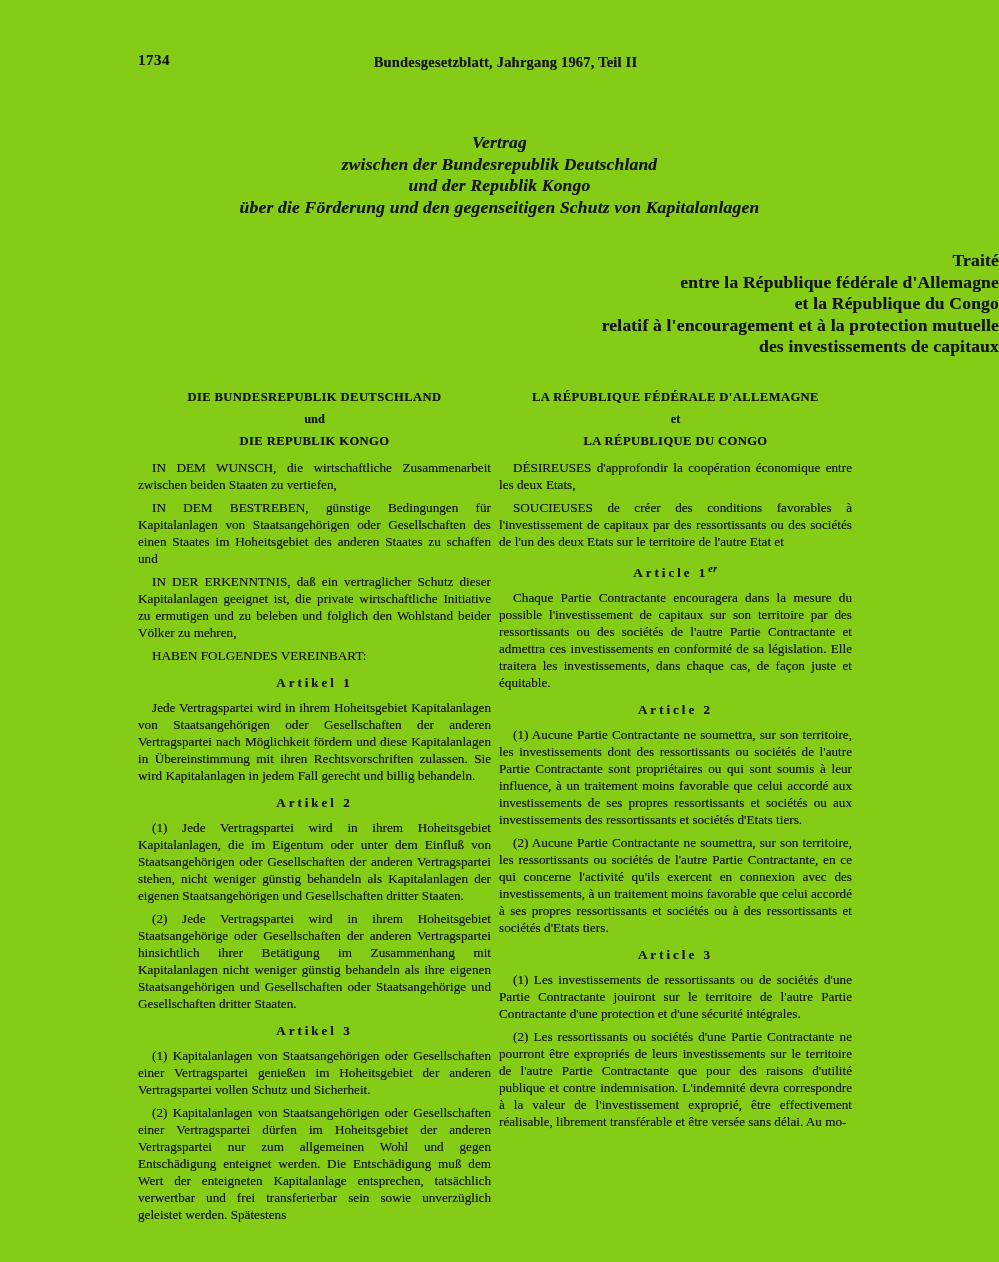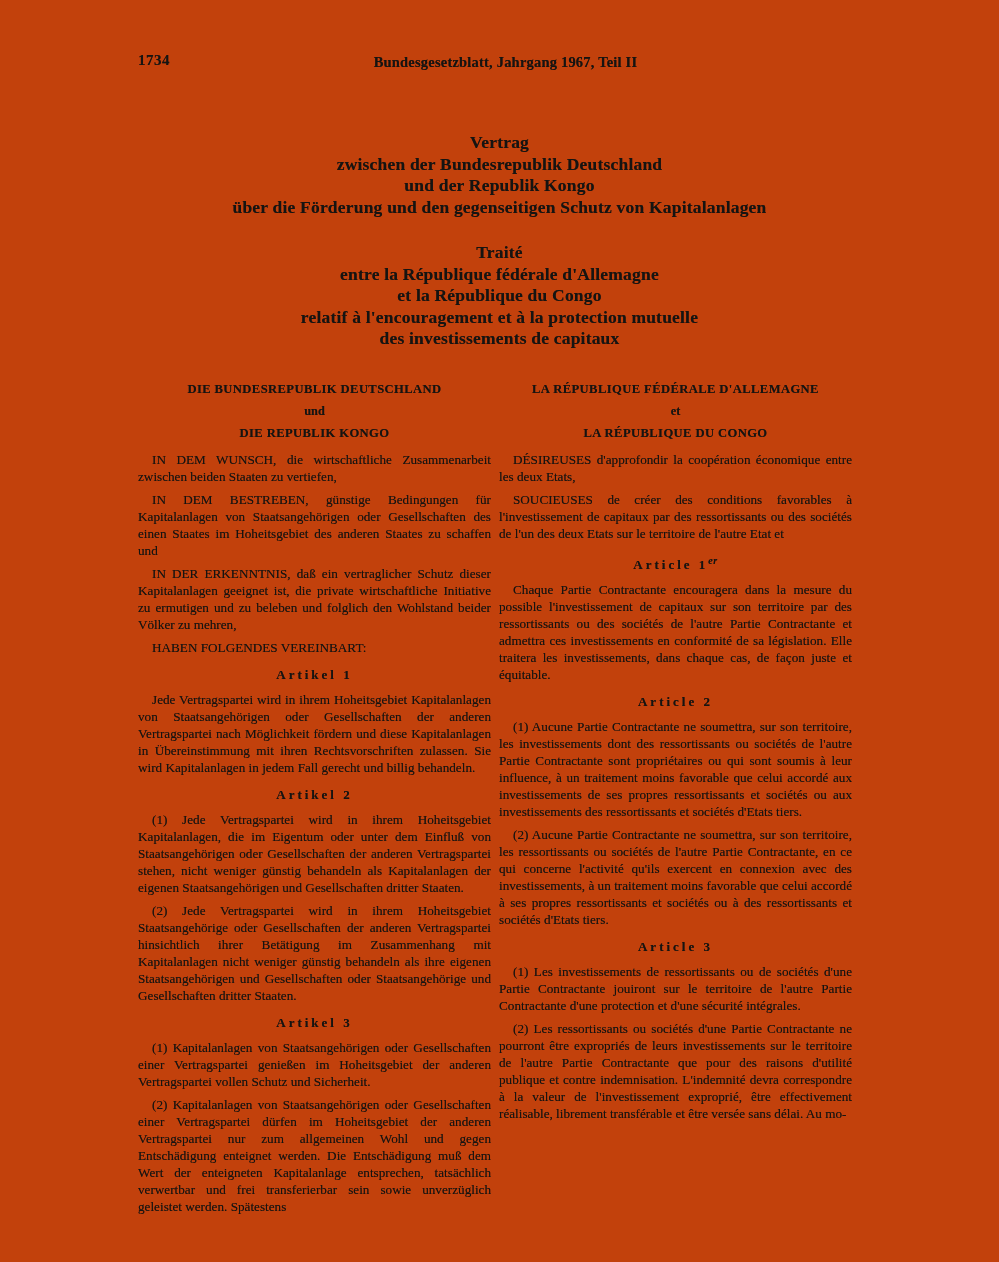--- a/index.html
+++ b/index.html
@@ -5,21 +5,21 @@
   html,body { margin:0; padding:0; }
   body {
     background:#e8e8e6;
     font-family:"Liberation Serif","DejaVu Serif",serif;
     color:#151412;
   }
   .page {
     position:relative;
     width:999px; height:1262px;
     margin:0 auto;
-    background:#c2410c;
+    background:#84cc16;
     overflow:hidden;
     -webkit-font-smoothing:antialiased;
   }
   .inked { text-shadow:0 0 0.5px rgba(20,18,14,0.55); }
 
   
   .runhead {
     position:relative;
     padding-top:54px;
     height:20px;
@@ -36,22 +36,22 @@
   }
 
   
   .title-block {
     text-align:center;
     font-weight:700;
     font-size:17.5px;
     line-height:21.5px;
     letter-spacing:0.2px;
   }
-  .title-de { margin-top:58px; }
-  .title-fr { margin-top:24px; }
+  .title-de { margin-top:58px;font-style:italic; }
+  .title-fr { margin-top:32px;text-align:right; }
 
   
   .columns {
     display:flex;
     gap:8px;
     margin:28px 134px 0 138px;
   }
   .col { width:353px; }
 
   .party-heading { text-align:center; line-height:22px; }

